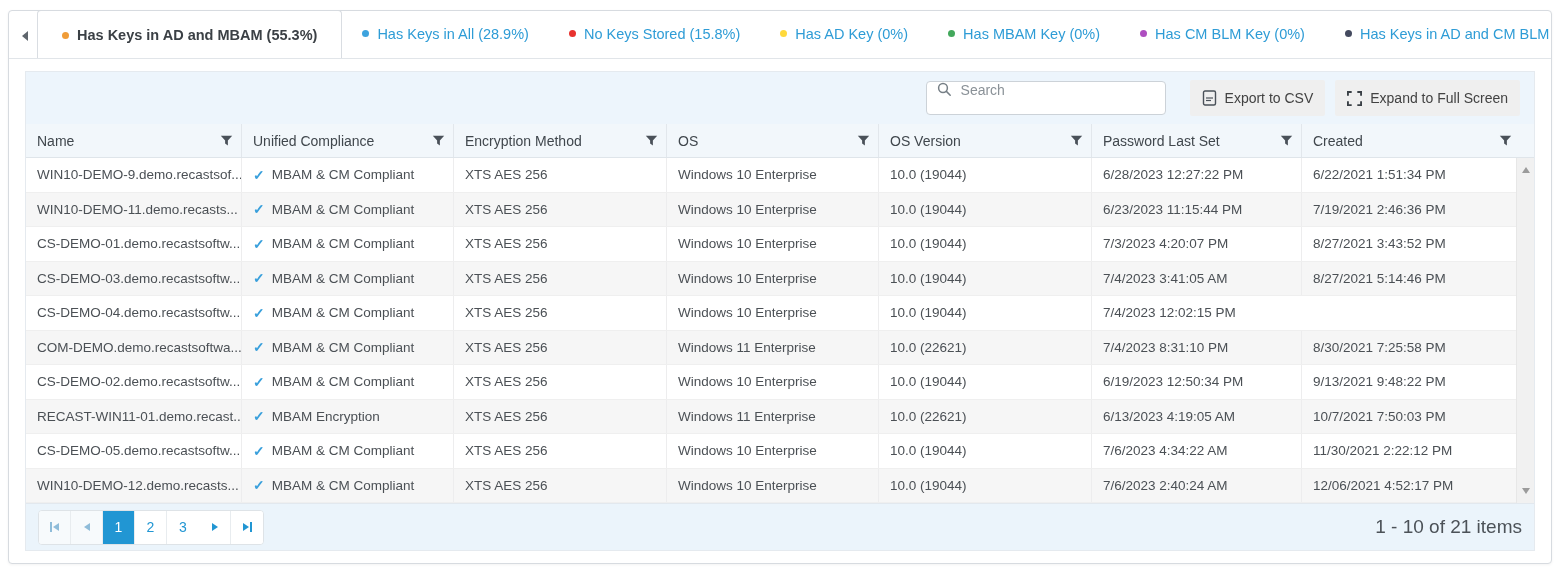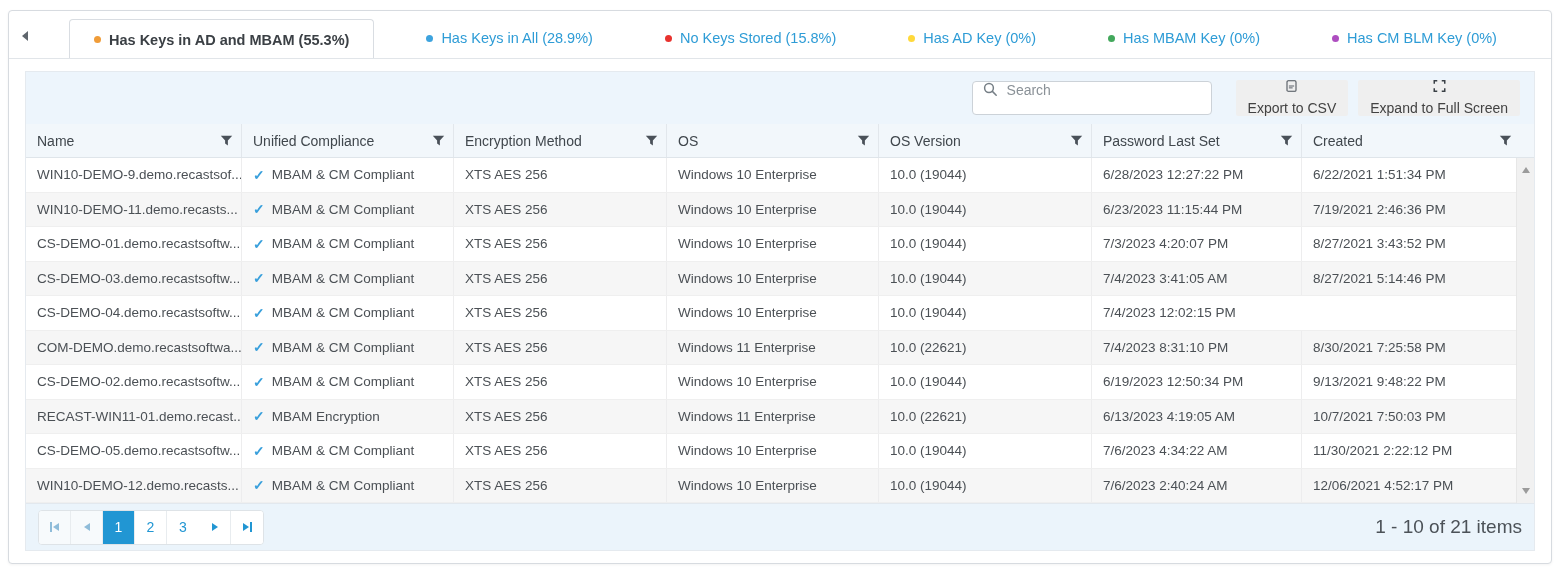--- a/index.html
+++ b/index.html
@@ -9,39 +9,39 @@
            background:#fff; border:1px solid #d7dbe0; border-radius:4px; box-shadow:0 1px 3px rgba(0,0,0,.05); }
 
   
   .tabstrip { position:relative; height:48px; display:flex; align-items:flex-end;
               border-bottom:1px solid #e1e5e9; padding:0 4px; white-space:nowrap; overflow:hidden; }
   .tab-scroll { width:24px; height:45px; display:flex; align-items:center; justify-content:center;
                 background:transparent; border:none; cursor:pointer; flex:0 0 auto; }
   .tri { width:0; height:0; display:inline-block; }
   .tri.l { border-top:5px solid transparent; border-bottom:5px solid transparent; border-right:6px solid #5f666d; }
 
-  .tab { height:40px; display:flex; align-items:center; padding:0 20px; cursor:pointer;
-         font-size:14.5px; color:#2e9cd6; flex:0 0 auto;margin-left:32px; }
+  .tab { height:49px; display:flex; align-items:center; padding:0 20px; cursor:pointer;
+         font-size:14.5px; color:#2e9cd6; flex:0 0 auto; }
   .tab.active { background:#fff; border:1px solid #d9dde2; border-bottom:none; border-radius:4px 4px 0 0;
                 margin-bottom:-1px; color:#3b4045; font-weight:bold; padding:0 24px; }
   .dot { width:7px; height:7px; border-radius:50%; margin-right:8px; flex:0 0 auto; }
 
   
   .grid { position:absolute; left:16px; right:16px; top:60px; bottom:12px;
           border:1px solid #e5eaef; display:flex; flex-direction:column; background:#fff; }
 
   .toolbar { height:52px; flex:0 0 auto; background:#edf5fc; display:flex; align-items:center;
              justify-content:flex-end; padding:0 14px; gap:10px; }
   .searchbox { width:240px; height:34px; background:#fff; border:1px solid #ccd2d8; border-radius:4px;
                display:flex; align-items:flex-start; padding:0 10px; gap:9px; margin-right:14px; }
   .searchbox input { border:none; outline:none; flex:1; font-size:14px; color:#444; background:transparent;
                      font-family:"Liberation Sans", sans-serif; }
   .searchbox input::placeholder { color:#8a9197; }
   .tbtn { height:36px; background:#efefef; border:none; border-radius:2px; display:flex; align-items:center;
-          gap:8px; padding:0 12px; font-size:14px; color:#424242; cursor:pointer; font-family:"Liberation Sans", sans-serif;flex-direction:column; }
+          gap:8px; padding:0 12px; font-size:14px; color:#424242; cursor:pointer; font-family:"Liberation Sans", sans-serif; }
 
   .cols { display:grid; grid-template-columns:216px 212px 213px 212px 213px 210px 1fr; }
 
   .thead { height:34px; flex:0 0 auto; background:#f2f7fb; border-bottom:1px solid #dfe5ea; }
   .th { display:flex; align-items:center; justify-content:space-between; padding:0 8px 0 11px;
         font-size:14px; color:#40474d; border-right:1px solid #e2e7ec; cursor:pointer; overflow:hidden; }
   .th:last-child { border-right:none; }
   .funnel { flex:0 0 auto; margin-left:6px; cursor:pointer; }
 
   .rows-viewport { flex:1 1 auto; position:relative; padding-right:18px; display:flex; flex-direction:column; overflow:hidden; }

